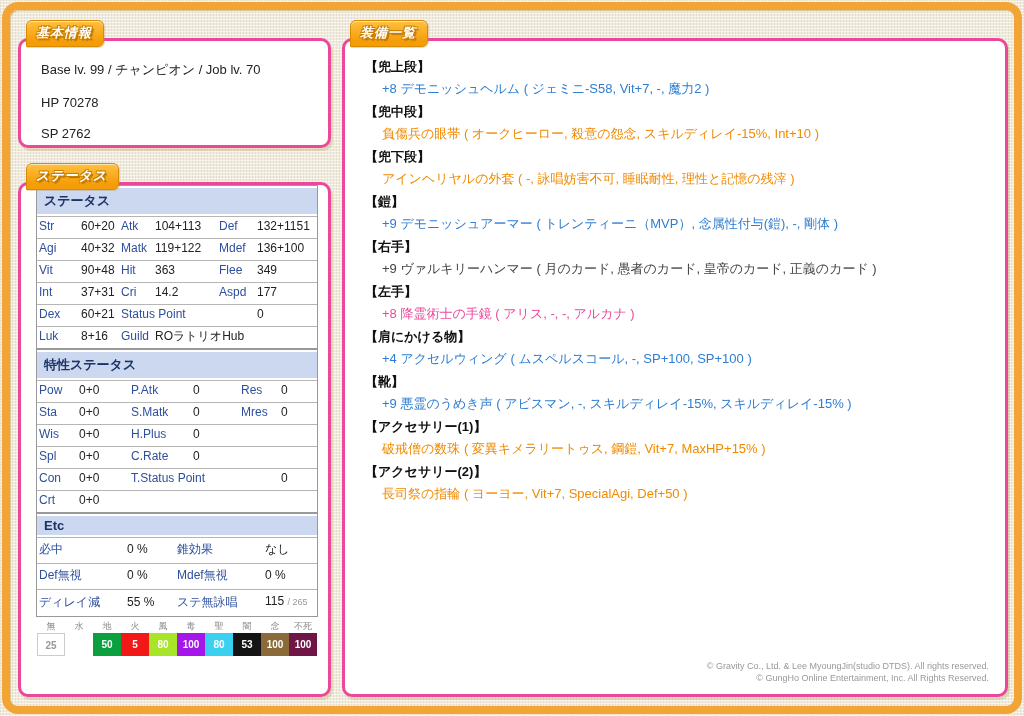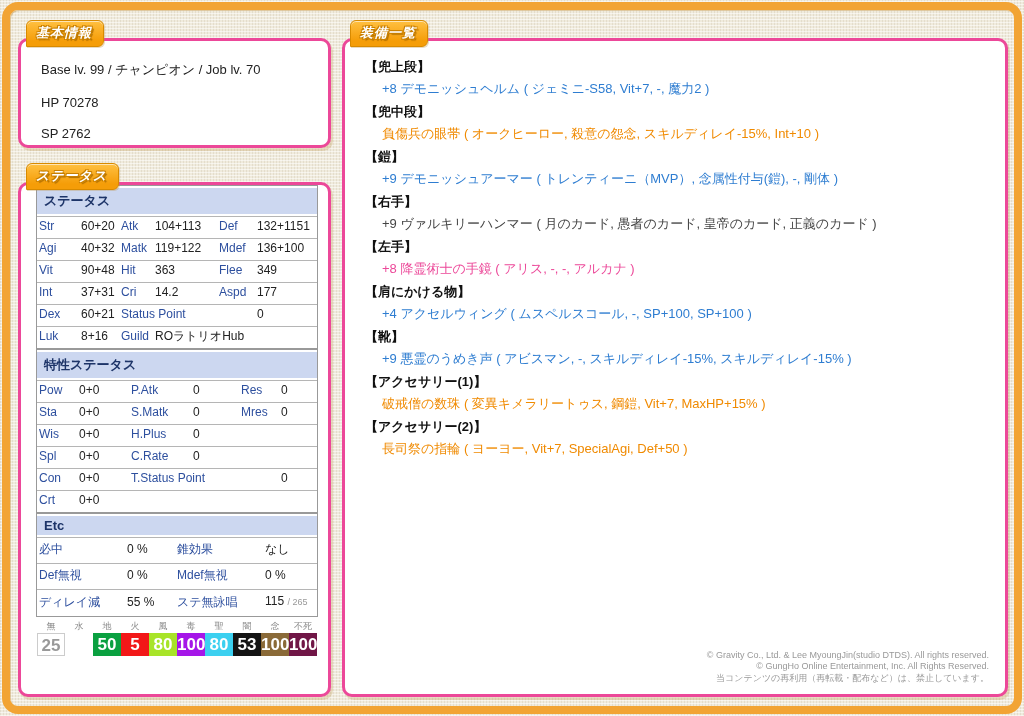--- a/index.html
+++ b/index.html
@@ -56,21 +56,21 @@
   .suffix{font-size:9px;color:#999;}
   .mt-main{margin-top:15px;}
   .mt-trait{margin-top:10px;}
   .mt-etc{margin-top:8px;}
   table.etc td{padding:4px 2px;}
   table.etc th.title{padding:2px 7px;}
 
   .elem-row{display:flex;width:281px;margin:3px 0 0 16px;}
   .elem{width:28px;flex:0 0 28px;}
   .elem-name{font-size:9px;color:#888;text-align:center;height:13px;line-height:13px;}
-  .elem-val{height:23px;line-height:23px;text-align:center;font-size:17px;font-weight:bold;box-sizing:border-box;}
+  .elem-val{height:23px;line-height:23px;text-align:center;font-size:10px;font-weight:bold;box-sizing:border-box;}
   .elem-val.neutral{border:1px solid #ccc;}
 
   .equip-content{padding:19px 20px 0 20px;}
   .equip-section{margin:0;}
   .slot-heading{font-size:13px;font-weight:bold;color:#111;margin:0 0 8px 0;line-height:14px;}
   .item-entry{font-size:13px;margin:0 0 9px 17px;line-height:14px;}
 
   .copyright{
     position:absolute;right:16px;bottom:10px;text-align:right;
     font-size:9px;color:#999;line-height:11.5px;
@@ -301,20 +301,24 @@
     <div class="equip-content">
       <div class="equip-section">
         <div class="slot-heading">【兜上段】</div>
         <div class="item-entry" style="color: rgb(46, 125, 209);">+8 デモニッシュヘルム ( ジェミニ-S58, Vit+7, -, 魔力2 )</div>
       </div>
       <div class="equip-section">
         <div class="slot-heading">【兜中段】</div>
         <div class="item-entry" style="color: rgb(240, 138, 0);">負傷兵の眼帯 ( オークヒーロー, 殺意の怨念, スキルディレイ-15%, Int+10 )</div>
       </div>
       <div class="equip-section">
+        <div class="slot-heading">【兜下段】</div>
+        <div class="item-entry" style="color: rgb(240, 138, 0);">アインヘリヤルの外套 ( -, 詠唱妨害不可, 睡眠耐性, 理性と記憶の残滓 )</div>
+      </div>
+      <div class="equip-section">
         <div class="slot-heading">【鎧】</div>
         <div class="item-entry" style="color: rgb(46, 125, 209);">+9 デモニッシュアーマー ( トレンティーニ（MVP）, 念属性付与(鎧), -, 剛体 )</div>
       </div>
       <div class="equip-section">
         <div class="slot-heading">【右手】</div>
         <div class="item-entry" style="color: rgb(68, 68, 68);">+9 ヴァルキリーハンマー ( 月のカード, 愚者のカード, 皇帝のカード, 正義のカード )</div>
       </div>
       <div class="equip-section">
         <div class="slot-heading">【左手】</div>
         <div class="item-entry" style="color: #ec4899;">+8 降霊術士の手鏡 ( アリス, -, -, アルカナ )</div>
@@ -333,16 +337,15 @@
       </div>
       <div class="equip-section">
         <div class="slot-heading">【アクセサリー(2)】</div>
         <div class="item-entry" style="color: rgb(240, 138, 0);">長司祭の指輪 ( ヨーヨー, Vit+7, SpecialAgi, Def+50 )</div>
       </div>
     </div>
 
     <div class="copyright">
       <div>© Gravity Co., Ltd. &amp; Lee MyoungJin(studio DTDS). All rights reserved.</div>
       <div>© GungHo Online Entertainment, Inc. All Rights Reserved.</div>
-      <div>当コンテンツの再利用（再転載・配布など）は、禁止しています。</div>
     </div>
   </section>
 </div>
 
 </body></html>

